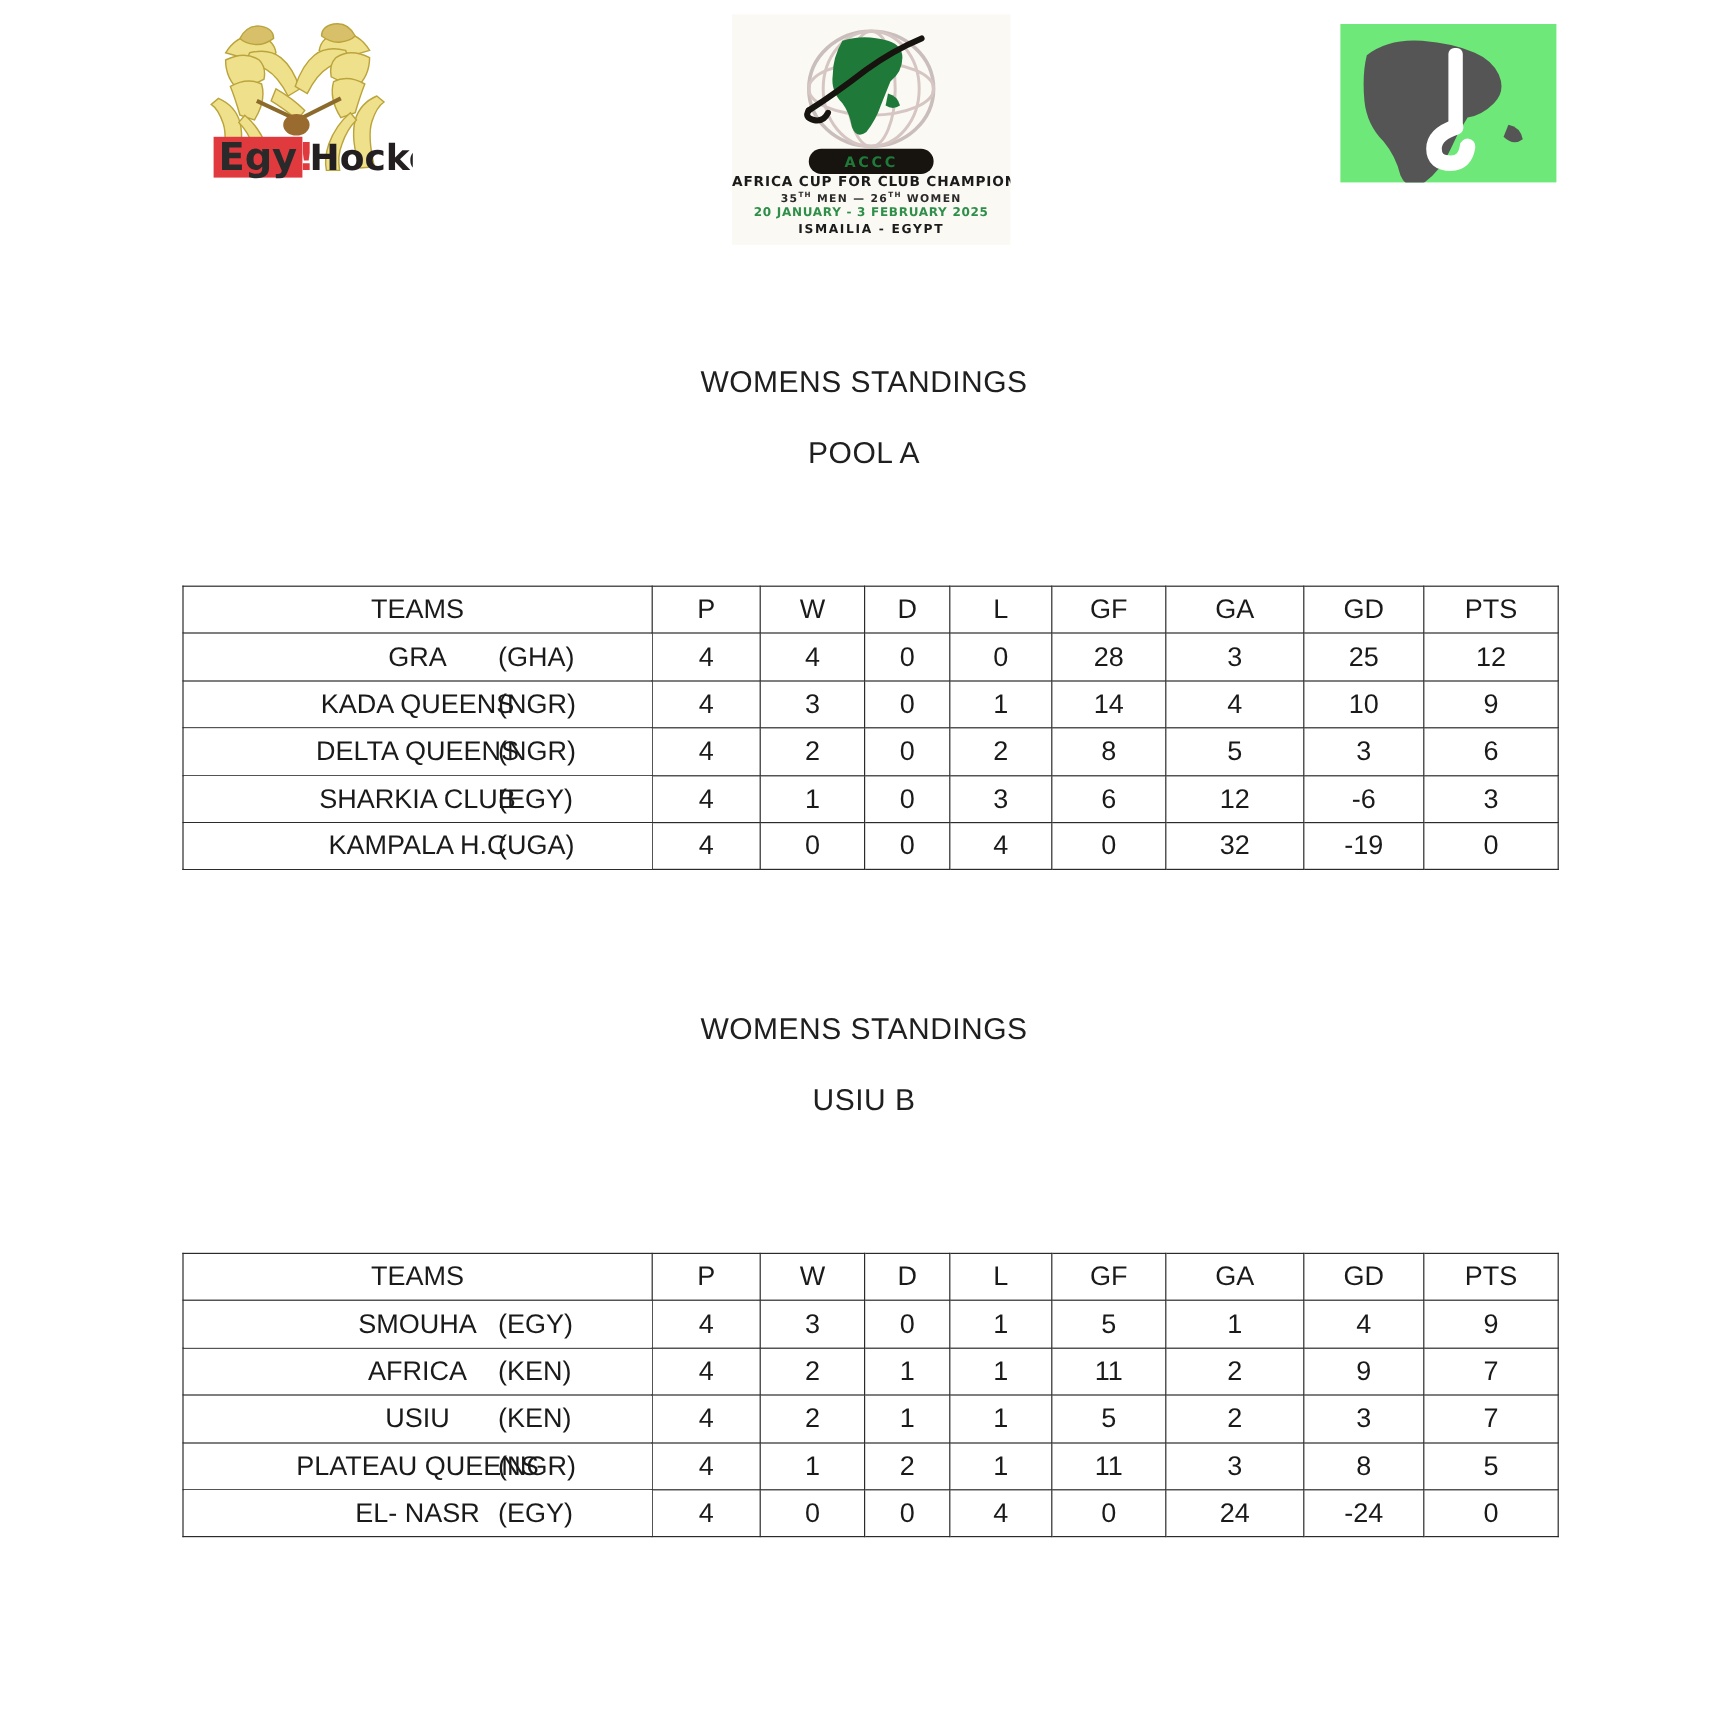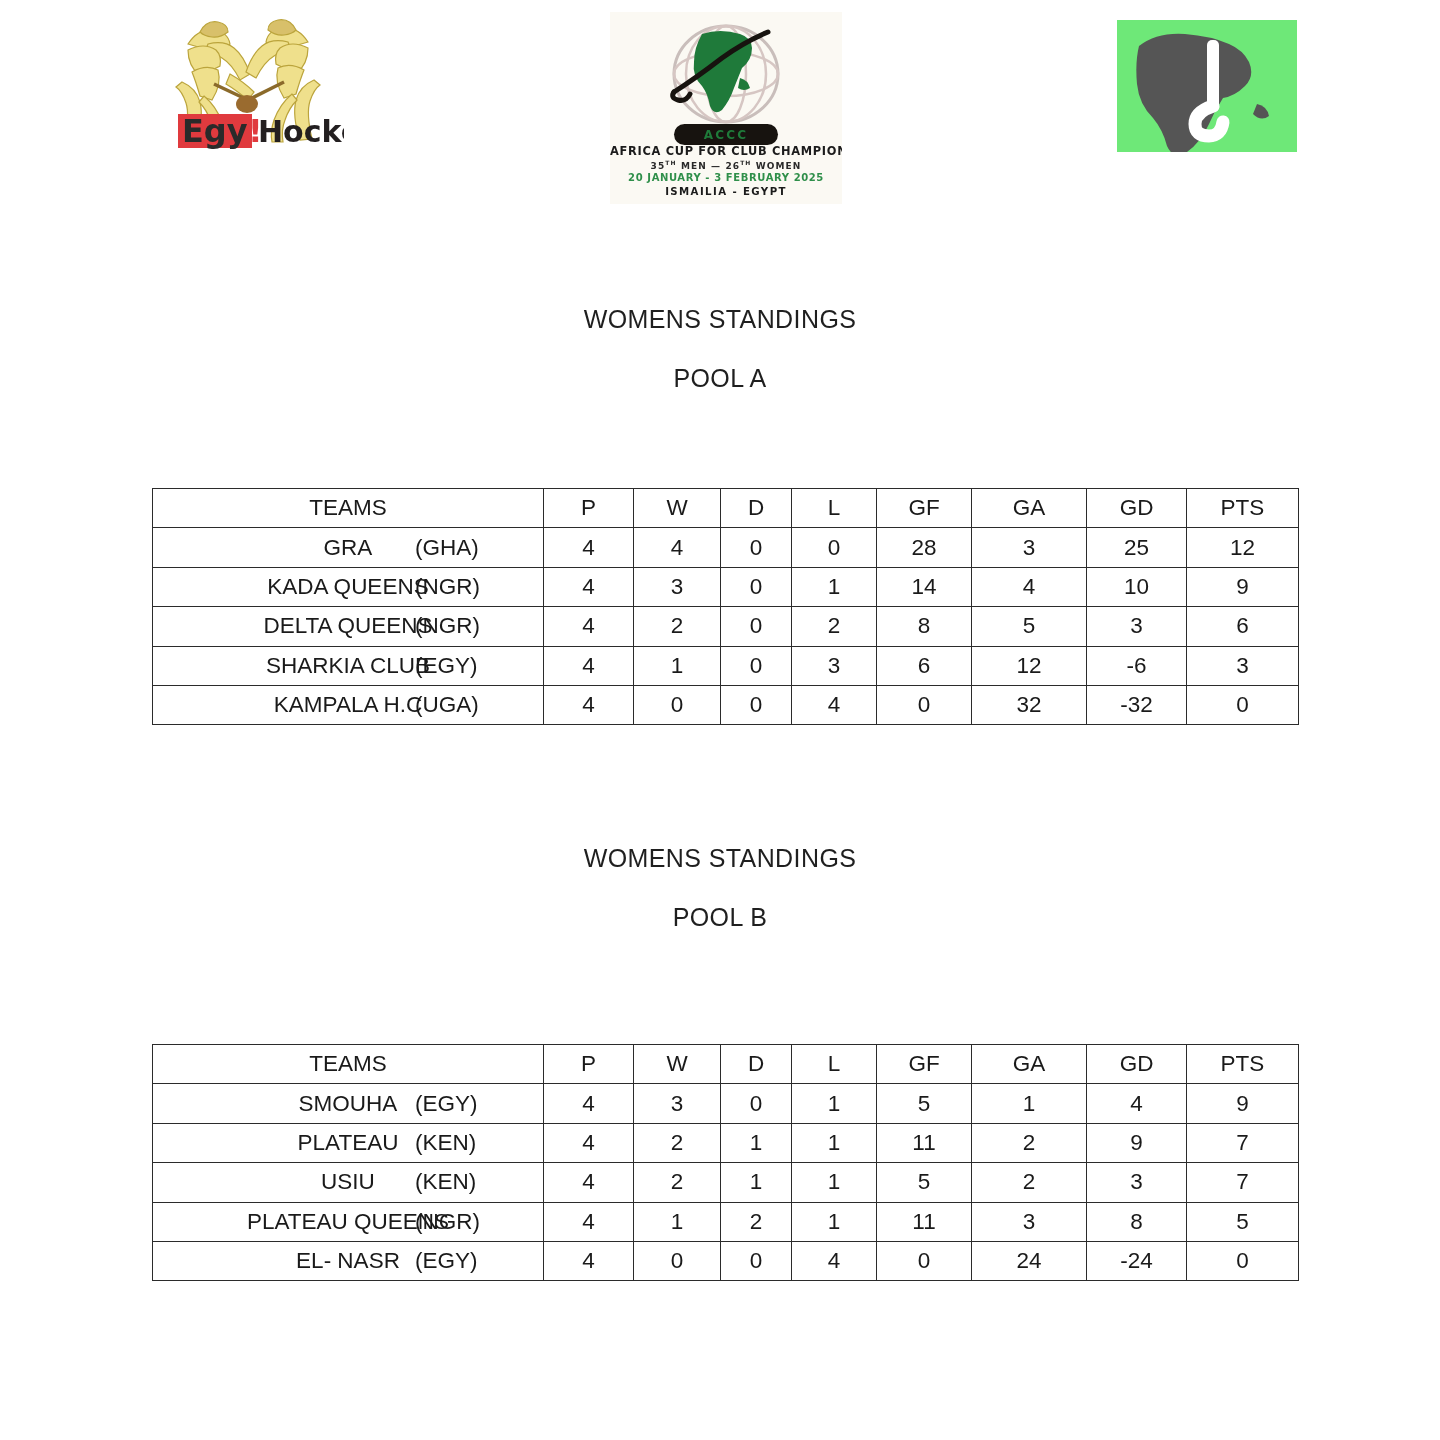--- a/index.html
+++ b/index.html
@@ -357,29 +357,29 @@
       <td class="cell-team">
         <span class="team-name">KAMPALA H.C</span>
         <span class="team-code">(UGA)</span>
       </td>
       <td>4</td>
       <td>0</td>
       <td>0</td>
       <td>4</td>
       <td>0</td>
       <td>32</td>
-      <td>-32</td>
+      <td>-19</td>
       <td>0</td>
     </tr>
   </tbody>
 </table>
 
 <div class="pool-title" style="top:844px">
   <div class="line1">WOMENS STANDINGS</div>
-  <div class="line2">POOL B</div>
+  <div class="line2">USIU B</div>
 </div>
 
 <table class="standings" style="top:1044px">
   <colgroup>
     <col class="c-team">
       <col class="c-p">
       <col class="c-w">
       <col class="c-d">
       <col class="c-l">
     <col class="c-gf">
@@ -410,21 +410,21 @@
       <td>3</td>
       <td>0</td>
       <td>1</td>
       <td>5</td>
       <td>1</td>
       <td>4</td>
       <td>9</td>
     </tr>
     <tr>
       <td class="cell-team">
-        <span class="team-name">PLATEAU</span>
+        <span class="team-name">AFRICA</span>
         <span class="team-code">(KEN)</span>
       </td>
       <td>4</td>
       <td>2</td>
       <td>1</td>
       <td>1</td>
       <td>11</td>
       <td>2</td>
       <td>9</td>
       <td>7</td>

